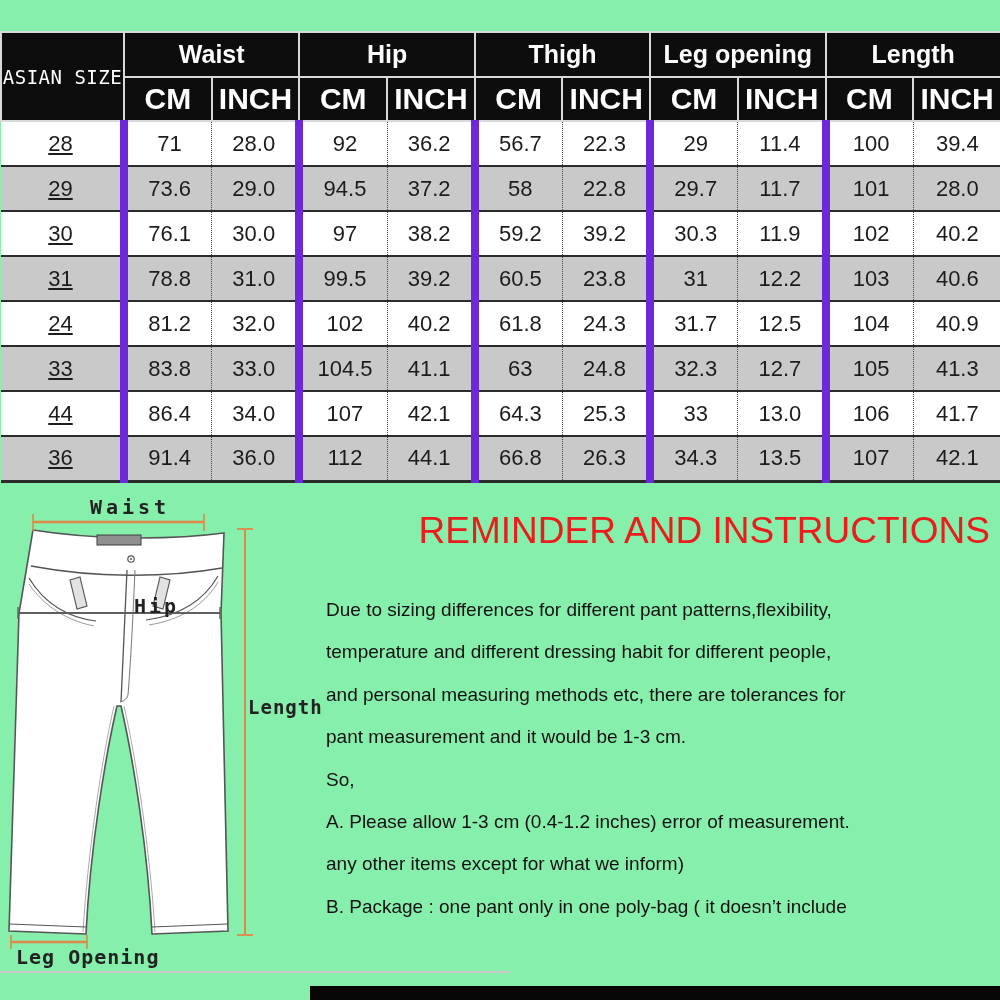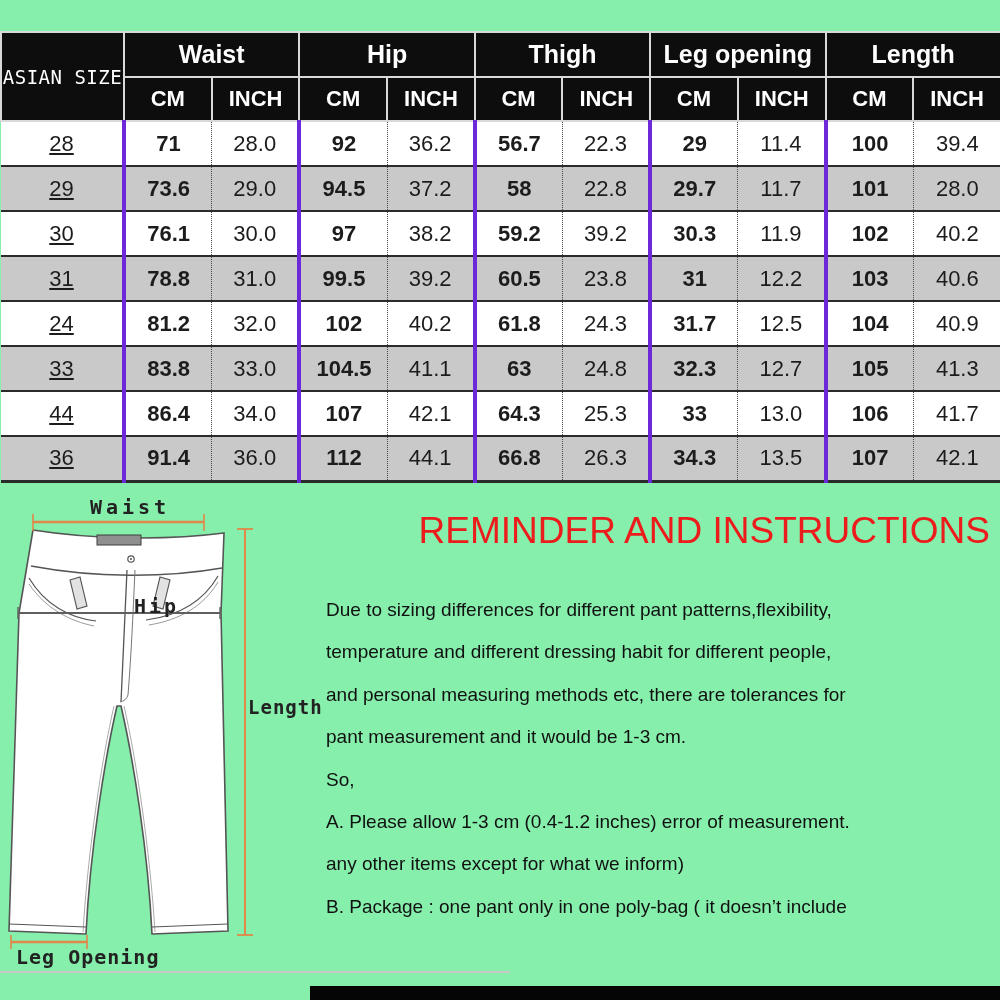--- a/index.html
+++ b/index.html
@@ -23,36 +23,36 @@
     table-layout: fixed;
     text-align: center;
   }
   .size-table th {
     background: #0d0d0d;
     color: #ffffff;
     font-weight: bold;
     border: 2px solid #d9d9d9;
   }
   .size-table th.group { font-size: 25px; height: 45px; }
-  .size-table th.sub   { font-size: 22px; height: 44px; }
+  .size-table th.sub   { font-size: 30px; height: 44px; }
   .size-table th.corner {
     font-family: "DejaVu Sans Mono", monospace;
     font-weight: normal;
     font-size: 19px;
     letter-spacing: 0.5px;
   }
   .size-table td {
     height: 45px;
     font-size: 22px;
     color: #1c1c1c;
     border-top: 2px solid #2b2b2b;
     background: #ffffff;
   }
   .size-table tr.alt td { background: #c9c9c9; }
-  .size-table td.cm-col   { border-left: 4px solid #6d28d9; font-weight: bold; }
+  .size-table td.cm-col   { border-left: 8px solid #6d28d9; }
   .size-table td.inch-col { border-left: 1px dotted #4a4a4a; }
   .size-table td.size-col { border-left: none; text-decoration: underline; }
   .size-table tbody tr:last-child td { border-bottom: 3px solid #2b2b2b; }
 
   
   .diagram-svg { position: absolute; top: 490px; left: 0; width: 330px; height: 490px; }
   .diagram-label {
     position: absolute;
     font-family: "DejaVu Sans Mono", monospace;
     color: #222;

